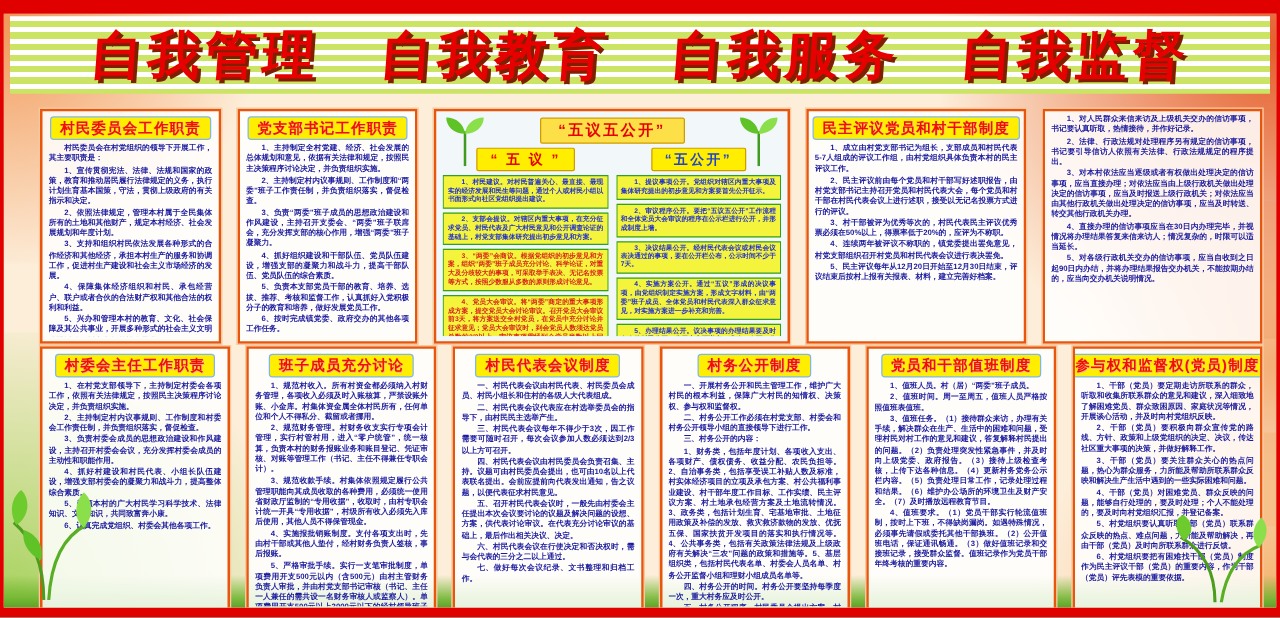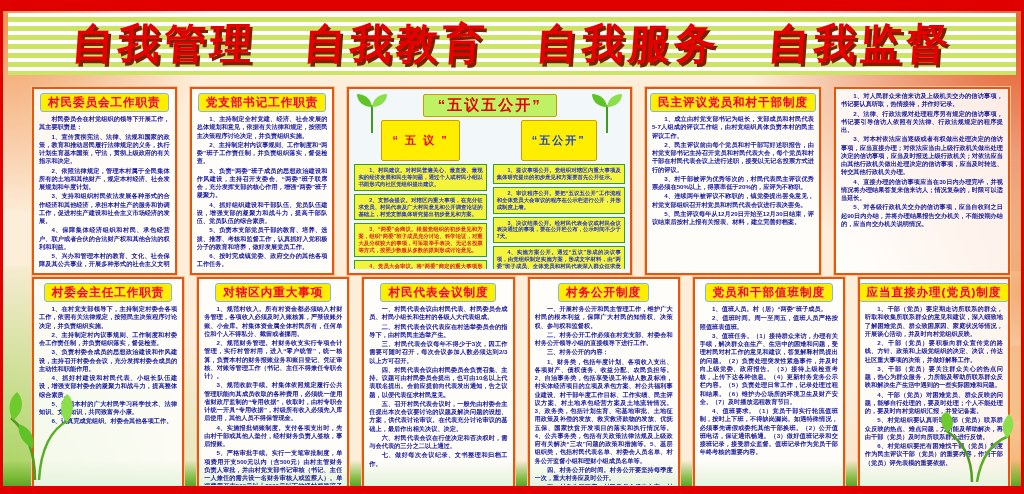--- a/index.html
+++ b/index.html
@@ -44,26 +44,26 @@
   .hdr{
     align-self:center;background:#ffee00;border:1px solid #7fb8e6;border-radius:3px;
     padding:1px 7px;margin:1px 0 3px;color:#ee1100;font-weight:800;font-size:11.5px;
     letter-spacing:1px;white-space:nowrap;text-shadow:.5px .5px 0 #ffb0a0;
   }
   .body{flex:1;overflow:hidden;color:#1b1b9e;font-size:6.2px;line-height:1.33;
     font-weight:600;text-align:justify;}
   .body p{margin:0 0 1px;text-indent:2em;}
   
   .card.center{background:#f2f7fa;position:relative;}
-  .c-title{align-self:center;background:#bef264;border:1px solid #cf9c00;border-radius:2px;
-    padding:1px 14px;margin:2px 0 3px;color:#e60000;font-weight:800;font-size:15px;letter-spacing:2px;}
+  .c-title{align-self:center;background:#fde047;border:1px solid #cf9c00;border-radius:2px;
+    padding:1px 14px;margin:2px 0 3px;color:#e60000;font-weight:800;font-size:12px;letter-spacing:2px;}
   .c-cols{flex:1;display:flex;gap:6px;overflow:hidden;}
   .c-col{flex:1;display:flex;flex-direction:column;overflow:hidden;}
   .c-label{align-self:center;background:#ffee00;border:1px solid #cf9c00;border-radius:2px;
-    padding:12px 10px;margin:0 0 3px;font-weight:800;font-size:11px;letter-spacing:2px;}
+    padding:1px 10px;margin:0 0 3px;font-weight:800;font-size:11px;letter-spacing:2px;}
   .c-label.red{color:#e60000;} .c-label.blue{color:#2244cc;}
   .c-items{flex:1;display:flex;flex-direction:column;gap:3px;overflow:hidden;}
   .c-item{background:#f4f43c;border:1px solid #2fa02f;padding:2px 3px;
     font-size:5.4px;line-height:1.28;font-weight:600;text-align:justify;}
   .c-item.blue{color:#2233cc;} .c-item.red{color:#d8251a;}
   .c-item .lead{text-indent:2em;display:block;}
   .leaf{position:absolute;top:4px;width:34px;height:40px;}
   .leaf.tl{left:6px;} .leaf.tr{right:6px;}
 </style>
 </head>
@@ -190,21 +190,21 @@
       <div class="body">
           <p>1、在村党支部领导下，主持制定村委会各项工作，依照有关法律规定，按照民主决策程序讨论决定，并负责组织实施。</p>
           <p>2、主持制定村内议事规则、工作制度和村委会工作责任制，并负责组织落实，督促检查。</p>
           <p>3、负责村委会成员的思想政治建设和作风建设，主持召开村委会会议，充分发挥村委会成员的主动性和职能作用。</p>
           <p>4、抓好村建设和村民代表、小组长队伍建设，增强支部村委会的凝聚力和战斗力，提高整体综合素质。</p>
           <p>5、带领本村的广大村民学习科学技术、法律知识、文化知识，共同致富奔小康。</p>
           <p>6、认真完成党组织、村委会其他各项工作。</p>
         </div>
     </section>
     <section class="card">
-      <div class="hdr">对辖区内重大事项</div>
+      <div class="hdr">班子成员充分讨论</div>
       <div class="body">
           <p>1、规范村收入。所有村资金都必须纳入村财务管理，各项收入必须及时入账核算，严禁设账外账、小金库。村集体资金属全体村民所有，任何单位和个人不得私分、截留或者挪用。</p>
           <p>2、规范财务管理。村财务收支实行专项会计管理，实行村管村用，进入“零户统管”，统一核算，负责本村的财务报账业务和账目登记、凭证审核、对账等管理工作（书记、主任不得兼任专职会计）。</p>
           <p>3、规范收款手续。村集体依照规定履行公共管理职能向其成员收取的各种费用，必须统一使用省财政厅监制的“专用收据”，收取时，由村专职会计统一开具“专用收据”，村级所有收入必须先入库后使用，其他人员不得保管现金。</p>
           <p>4、实施报批销账制度。支付各项支出时，先由村干部或其他人垫付，经村财务负责人签核，事后报账。</p>
           <p>5、严格审批手续。实行一支笔审批制度，单项费用开支500元以内（含500元）由村主管财务负责人审批，并由村党支部书记审核（书记、主任一人兼任的需共设一名财务审核人或监察人）。单项费用开支500元以上2000元以下的经村领导班子讨论决定，2000元以上的经村集体研究授权分管财务的领导班子成员入账。开支发票必须注明开支事由，同时需有经手人、证明人、审核人和审批人。对不符合财务手续的开支发票，财会人员有权拒付入账。</p>
         </div>
     </section>
     <section class="card">
       <div class="hdr">村民代表会议制度</div>
@@ -232,21 +232,21 @@
     <section class="card">
       <div class="hdr">党员和干部值班制度</div>
       <div class="body">
           <p>1、值班人员。村（居）“两委”班子成员。</p>
           <p>2、值班时间。周一至周五，值班人员严格按照值班表值班。</p>
           <p>3、值班任务。（1）接待群众来访，办理有关手续，解决群众在生产、生活中的困难和问题，受理村民对村工作的意见和建议，答复解释村民提出的问题。（2）负责处理突发性紧急事件，并及时向上级党委、政府报告。（3）接待上级检查考核，上传下达各种信息。（4）更新村务党务公示栏内容。（5）负责处理日常工作，记录处理过程和结果。（6）维护办公场所的环境卫生及财产安全。（7）及时播放远程教育节目。</p>
           <p>4、值班要求。（1）党员干部实行轮流值班制，按时上下班，不得缺岗漏岗。如遇特殊情况，必须事先请假或委托其他干部换班。（2）公开值班电话，保证通讯畅通。（3）做好值班记录和交接班记录，接受群众监督。值班记录作为党员干部年终考核的重要内容。</p>
         </div>
     </section>
     <section class="card">
-      <div class="hdr">应当直接办理(党员)制度</div>
+      <div class="hdr">参与权和监督权(党员)制度</div>
       <div class="body">
           <p>1、干部（党员）要定期走访所联系的群众，听取和收集所联系群众的意见和建议，深入细致地了解困难党员、群众致困原因、家庭状况等情况，开展谈心活动，并及时向村党组织反映。</p>
           <p>2、干部（党员）要积极向群众宣传党的路线、方针、政策和上级党组织的决定、决议，传达社区重大事项的决策，并做好解释工作。</p>
           <p>3、干部（党员）要关注群众关心的热点问题，热心为群众服务，力所能及帮助所联系群众反映和解决生产生活中遇到的一些实际困难和问题。</p>
           <p>4、干部（党员）对困难党员、群众反映的问题，能够自行处理的，要及时处理；个人不能处理的，要及时向村党组织汇报，并登记备案。</p>
           <p>5、村党组织要认真听取干部（党员）联系群众反映的热点、难点问题，力所能及帮助解决，再由干部（党员）及时向所联系群众进行反馈。</p>
           <p>6、村党组织要把有困难找干部（党员）制度作为民主评议干部（党员）的重要内容，作为干部（党员）评先表模的重要依据。</p>
         </div>
     </section>
   </div>

